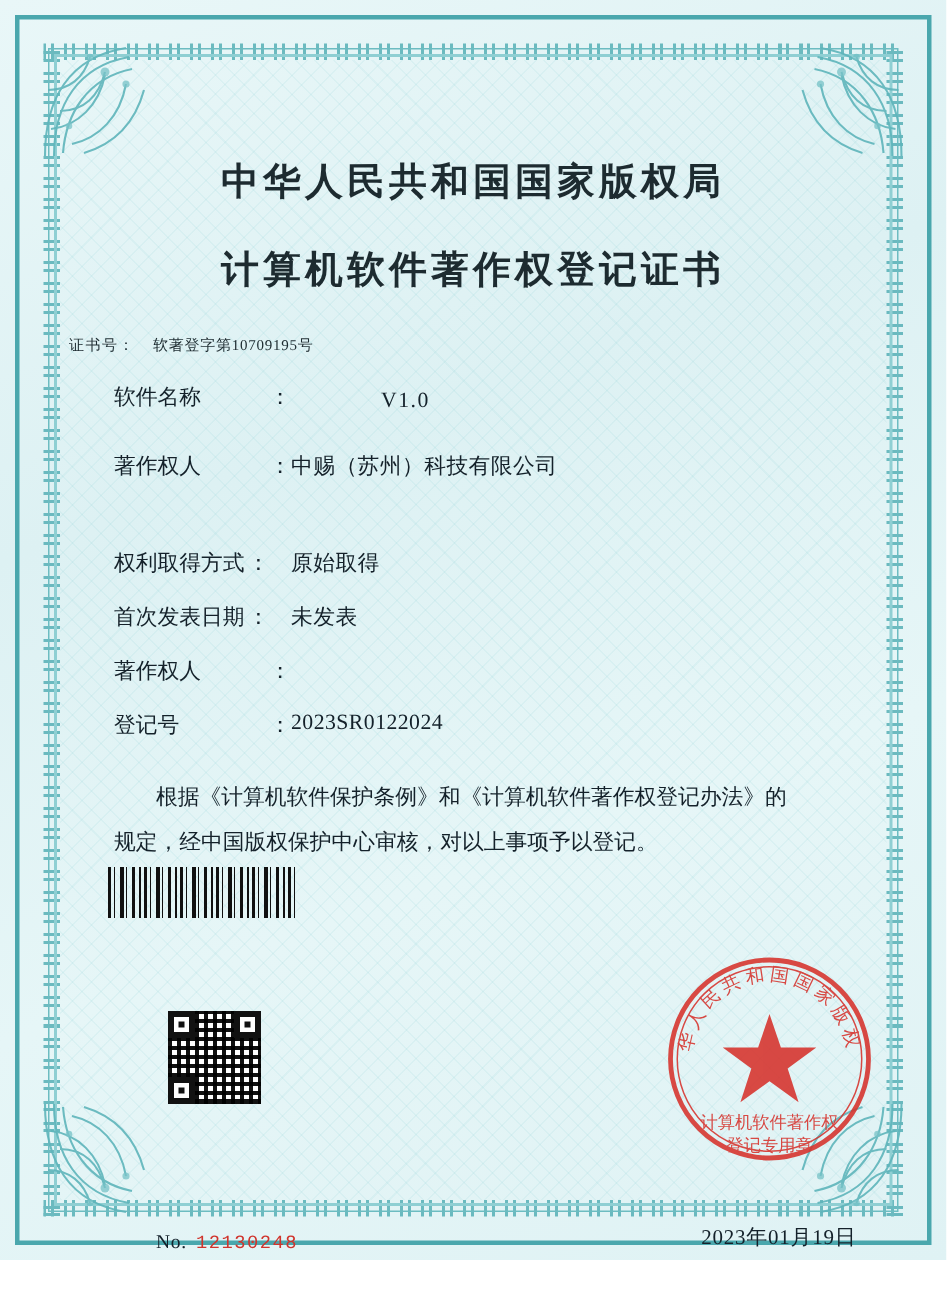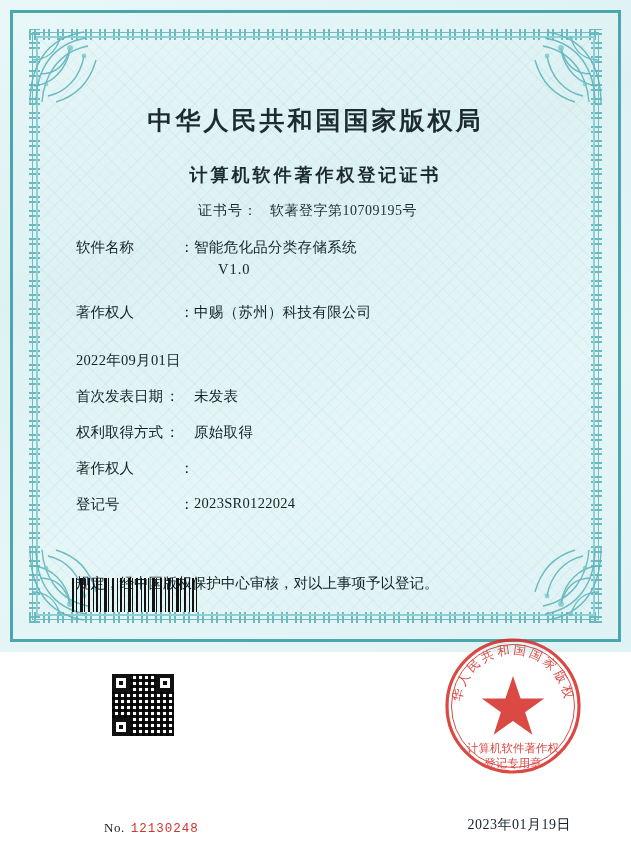--- a/index.html
+++ b/index.html
@@ -10,21 +10,21 @@
   body {
     width: 631px;
     height: 860px;
     font-family: "Liberation Serif", serif;
     overflow: hidden;
   }
 
   .certificate {
     position: relative;
     width: 631px;
-    height: 652px;
+    height: 840px;
     background: linear-gradient(160deg, #e9f7f8 0%, #ddf1f3 35%, #e6f6f7 65%, #dff2f4 100%);
     box-sizing: border-box;
   }
 
   
   .frame-outer {
     position: absolute;
     left: 10px; top: 10px; right: 10px; bottom: 10px;
     border: 3px solid #4aa7ad;
     box-sizing: border-box;
@@ -86,52 +86,52 @@
     text-align: center;
     font-size: 25px;
     letter-spacing: 3px;
     color: #1d2b30;
     margin-top: 58px;
     font-weight: bold;
     font-family: "Liberation Serif", "DejaVu Serif", serif;
   }
   .title-sub {
     text-align: center;
-    font-size: 18px;
+    font-size: 25px;
     letter-spacing: 3px;
     color: #1d2b30;
     margin-top: 26px;
     font-weight: bold;
     font-family: "Liberation Serif", "DejaVu Serif", serif;
   }
 
   .cert-no {
-    text-align: center;
-    font-size: 14px;
+    text-align: left;
+    font-size: 10px;
     color: #1d2b30;
-    margin-top: 15px;
+    margin-top: 27px;
     padding-right: 16px;
     letter-spacing: .5px;
   }
   .cert-no .label { letter-spacing: 1px; }
   .cert-no .value { margin-left: 12px; }
 
   .fields {
     margin-top: 18px;
     padding-left: 30px;
     padding-right: 20px;
   }
   .field-row {
     display: flex;
     align-items: flex-start;
     margin-bottom: 17px;
     font-size: 14.5px;
     color: #14212a;
   }
-  .field-row.tight { margin-bottom: 9px; }
+  .field-row.tight { margin-bottom: 9px; gap: 36px; }
   .field-label {
     width: 118px;
     flex: 0 0 118px;
     letter-spacing: 0px;
     white-space: nowrap;
   }
   .field-label.spread {
     display: flex;
     justify-content: space-between;
   }
@@ -347,74 +347,72 @@
     </div>
 
     <div class="fields">
 
       <div class="field-row tight">
         <div class="field-label spread">
           <span>软件名称</span>
             <span class="colon">：</span>
         </div>
         <div class="field-value">
-          <span>智能危化品分类存储系统</span>
           <span class="line2">V1.0</span>
         </div>
       </div>
 
       <div class="gap-a"></div>
 
       <div class="field-row">
         <div class="field-label spread">
           <span>著作权人</span>
             <span class="colon">：</span>
         </div>
         <div class="field-value">中赐（苏州）科技有限公司</div>
       </div>
 
       <div class="gap-b"></div>
 
       <div class="field-row">
-        <div class="field-value">2022年09月01日</div>
+      </div>
+
+      <div class="field-row">
+        <div class="field-label">
+          <span>权利取得方式</span><span class="colon">：</span>
+        </div>
+        <div class="field-value">原始取得</div>
       </div>
 
       <div class="field-row">
         <div class="field-label">
           <span>首次发表日期</span><span class="colon">：</span>
         </div>
         <div class="field-value">未发表</div>
-      </div>
-
-      <div class="field-row">
-        <div class="field-label">
-          <span>权利取得方式</span><span class="colon">：</span>
-        </div>
-        <div class="field-value">原始取得</div>
       </div>
 
       <div class="field-row">
         <div class="field-label spread">
           <span>著作权人</span>
             <span class="colon">：</span>
         </div>
       </div>
 
       <div class="field-row">
         <div class="field-label spread">
           <span>登记号</span>
             <span class="colon">：</span>
         </div>
         <div class="field-value">2023SR0122024</div>
       </div>
 
     </div>
 
     <div class="paragraph">
-      <span class="indent"></span><br>
+      <span class="indent"></span><span>根据《计算机软件保护条例》和《计算机软件著作权登记办法》的</span><br>
       <span>规定，经中国版权保护中心审核，对以上事项予以登记。</span>
     </div>
 
   </div>
 
   <div class="barcode"></div>
   <div class="qr"></div>
   <div class="qr-bl"></div>
 
   <div class="serial">

